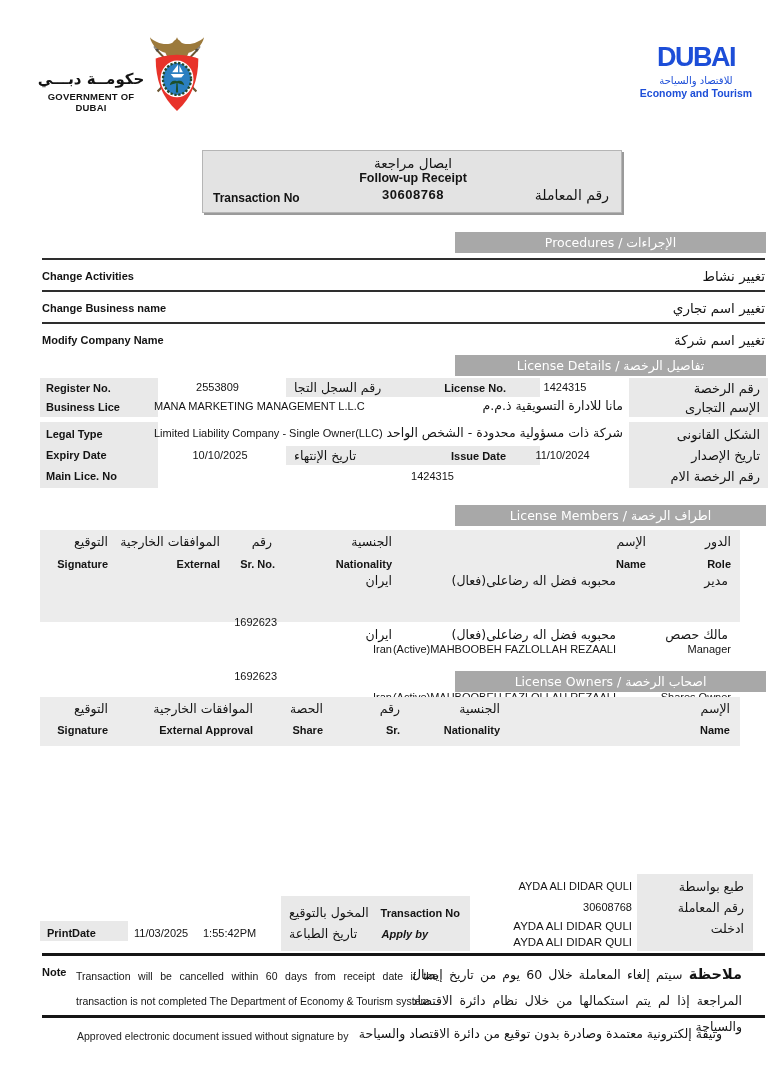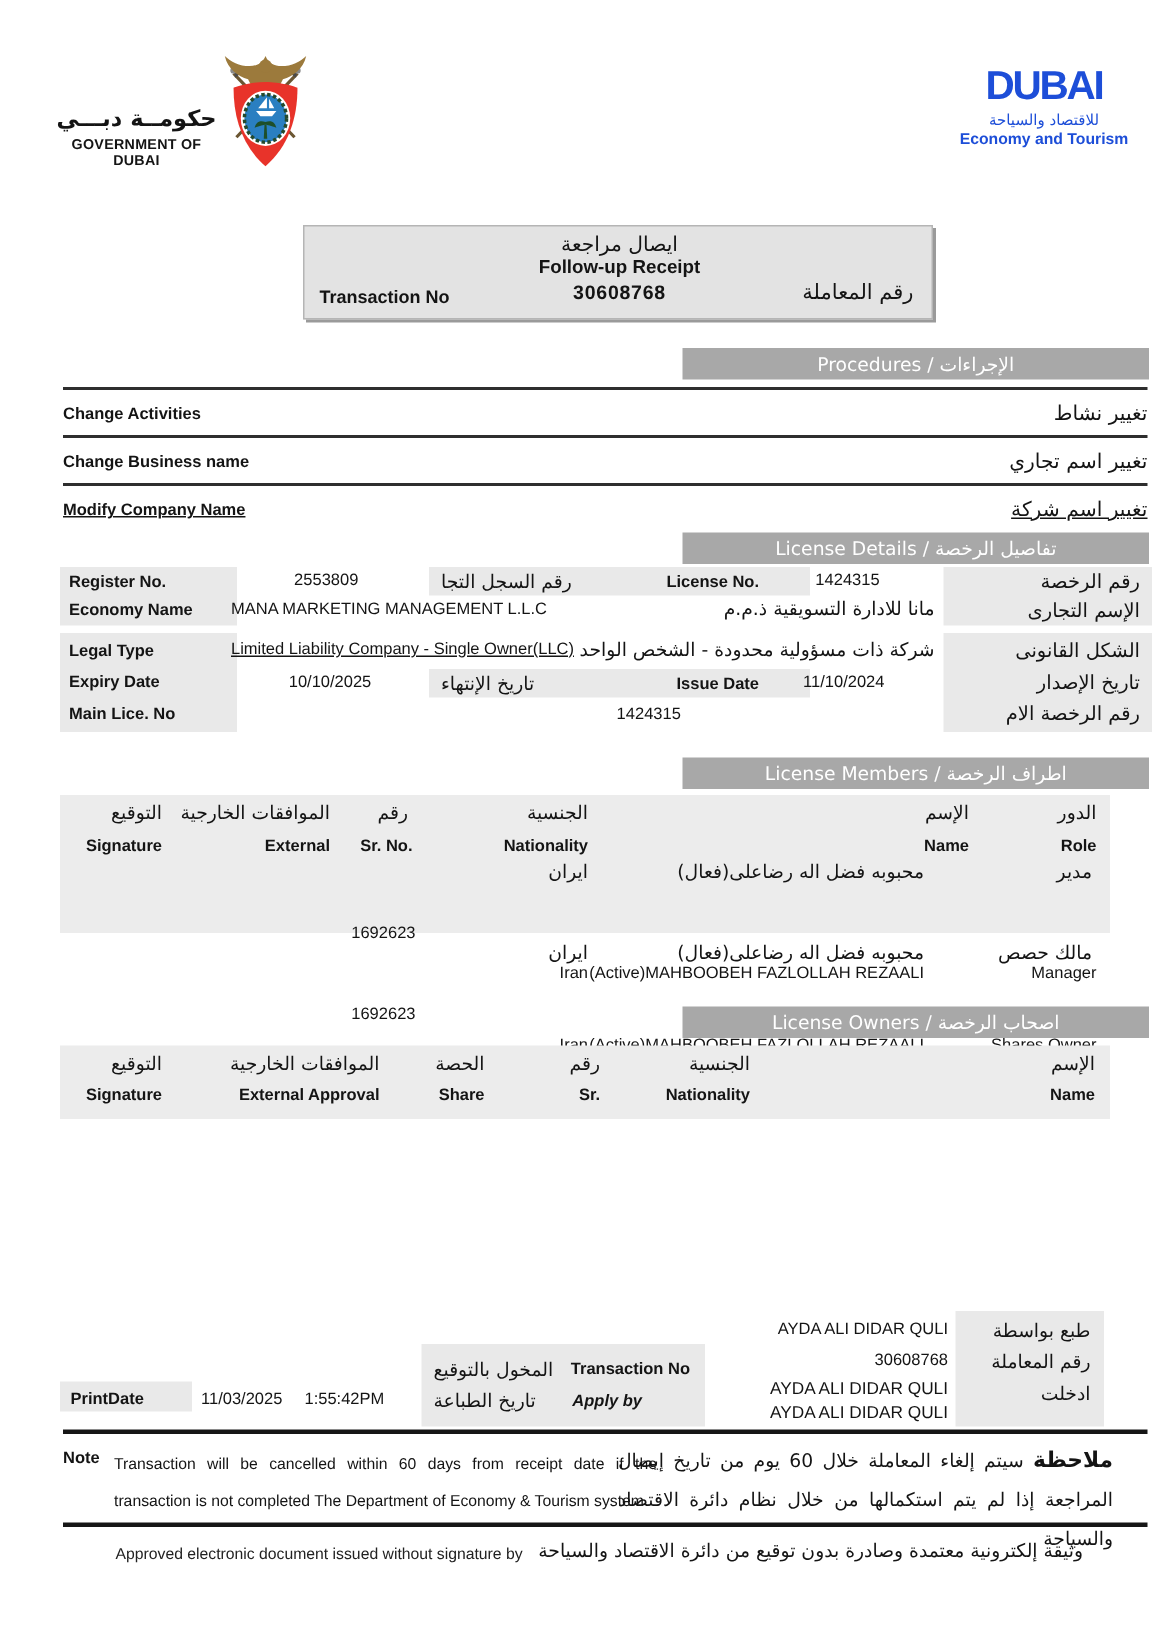--- a/index.html
+++ b/index.html
@@ -11,21 +11,21 @@
   .abs{position:absolute;}
   .ar{font-family:"DejaVu Sans",sans-serif;direction:rtl;unicode-bidi:isolate;}
   .en{font-family:"Liberation Sans",sans-serif;direction:ltr;unicode-bidi:isolate;}
   .b{font-weight:bold;}
   .nw{white-space:nowrap;}
   .bar{
     background:#a8a8a8;color:#ffffff;height:21px;left:455px;width:311px;
     display:flex;align-items:center;justify-content:center;
     font-size:12.5px;font-family:"DejaVu Sans",sans-serif;direction:rtl;
   }
-  .glabel{background:#e9e9e9;}
+  .glabel{background:#e9e9e9;padding-left:17px;}
   .gblock{background:#ececec;}
   .proc-row{
     left:42px;width:723px;height:32px;border-top:2px solid #2e2e2e;
     display:flex;align-items:center;justify-content:space-between;
   }
   .proc-row .en{font-size:11px;font-weight:bold;}
   .proc-row .ar{font-size:13.5px;}
   .lblbox{font-size:11px;font-weight:bold;line-height:19px;padding:1px 0 0 6px;}
   .rlblbox{font-size:13px;line-height:19px;padding:1px 8px 0 0;text-align:right;}
   .val{font-size:11px;text-align:center;}
@@ -88,50 +88,50 @@
 <div class="abs bar" style="top:232px;">الإجراءات / Procedures</div>
 
 <div class="abs proc-row" style="top:258px;">
   <span class="en">Change Activities</span>
   <span class="ar">تغيير نشاط</span>
 </div>
 <div class="abs proc-row" style="top:290px;">
   <span class="en">Change Business name</span>
   <span class="ar">تغيير اسم تجاري</span>
 </div>
-<div class="abs proc-row" style="top:322px;text-decoration:underline;">
+<div class="abs proc-row" style="top:322px;">
   <span class="en">Modify Company Name</span>
   <span class="ar">تغيير اسم شركة</span>
 </div>
 
 <div class="abs bar" style="top:355px;">تفاصيل الرخصة / License Details</div>
 
 <div class="abs glabel lblbox en" style="left:40px;top:378px;width:112px;height:38px;">
   <div>Register No.</div>
-  <div>Economy Name</div>
+  <div>Business Lice</div>
 </div>
 <div class="abs val en" style="left:150px;top:381px;width:135px;">2553809</div>
 <div class="abs glabel midbox" style="left:286px;top:378px;width:212px;">
   <span class="ar">رقم السجل التجا</span>
   <span class="en">License No.</span>
 </div>
 <div class="abs val en" style="left:500px;top:381px;width:130px;">1424315</div>
 <div class="abs glabel rlblbox ar" style="left:629px;top:378px;width:131px;height:38px;">
   <div>رقم الرخصة</div>
   <div>الإسم التجارى</div>
 </div>
 <div class="abs en nw" style="left:154px;top:400px;font-size:11px;">MANA MARKETING MANAGEMENT L.L.C</div>
 <div class="abs ar nw" style="right:145px;top:398px;font-size:12.5px;">مانا للادارة التسويقية ذ.م.م</div>
 
 <div class="abs glabel lblbox en" style="left:40px;top:422px;width:112px;height:64px;line-height:21px;padding-top:2px;">
   <div>Legal Type</div>
   <div>Expiry Date</div>
   <div>Main Lice. No</div>
 </div>
-<div class="abs en nw" style="left:154px;top:427px;font-size:11px;text-decoration:underline;">Limited Liability Company - Single Owner(LLC)</div>
+<div class="abs en nw" style="left:154px;top:427px;font-size:11px;">Limited Liability Company - Single Owner(LLC)</div>
 <div class="abs ar nw" style="right:145px;top:425px;font-size:12.5px;">شركة ذات مسؤولية محدودة - الشخص الواحد</div>
 <div class="abs val en" style="left:150px;top:449px;width:140px;">10/10/2025</div>
 <div class="abs glabel midbox" style="left:286px;top:446px;width:212px;">
   <span class="ar">تاريخ الإنتهاء</span>
   <span class="en">Issue Date</span>
 </div>
 <div class="abs val en" style="left:495px;top:449px;width:135px;">11/10/2024</div>
 <div class="abs glabel rlblbox ar" style="left:629px;top:422px;width:131px;height:64px;line-height:21px;padding-top:2px;">
   <div>الشكل القانونى</div>
   <div>تاريخ الإصدار</div>

